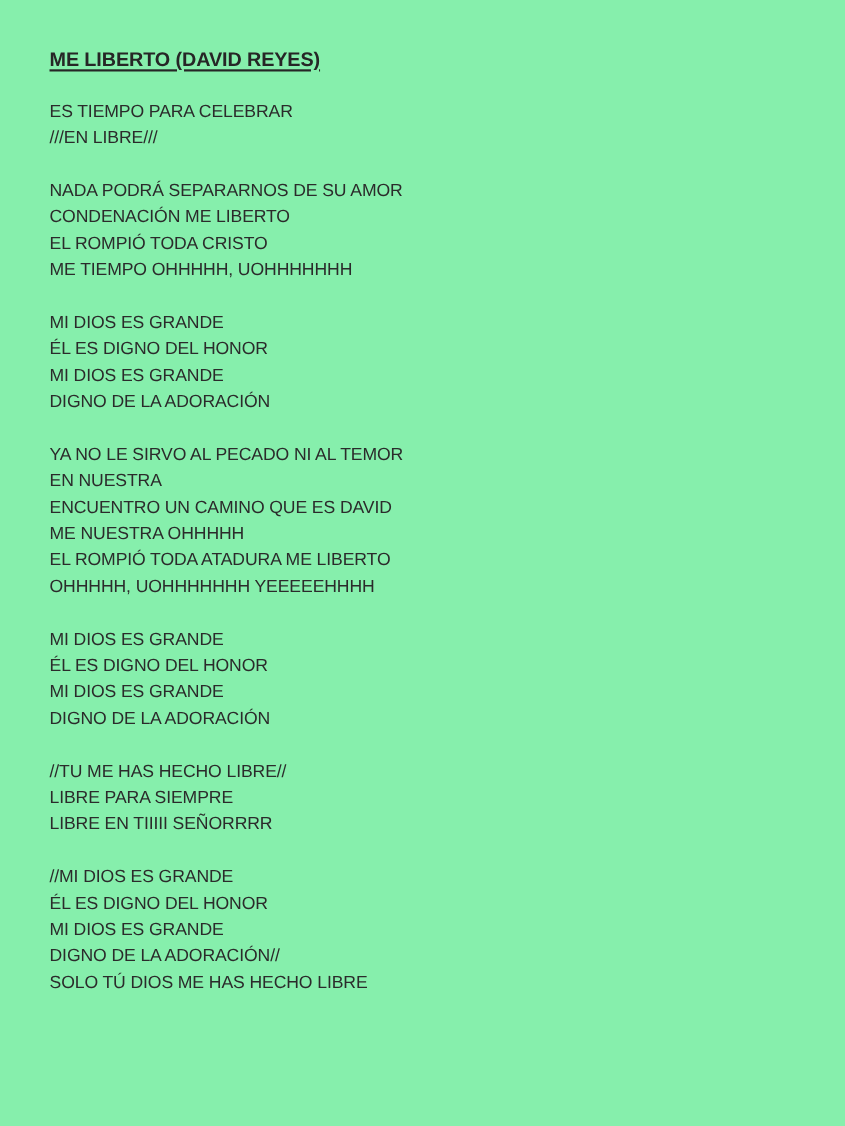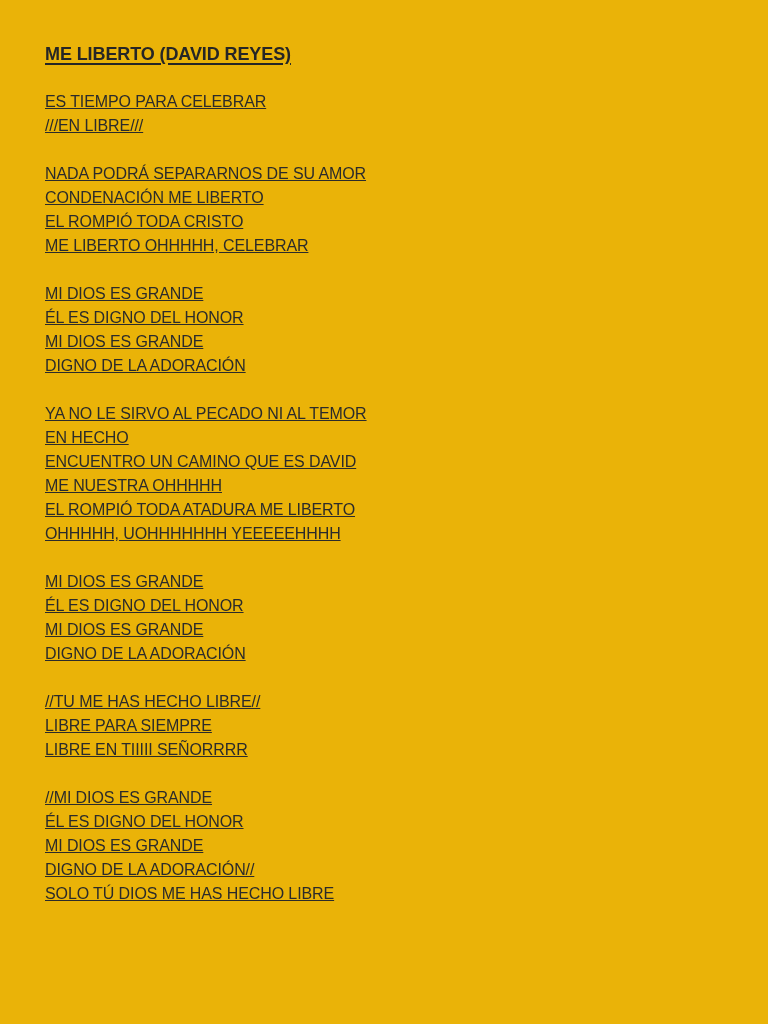--- a/index.html
+++ b/index.html
@@ -4,41 +4,40 @@
 <style>
   html, body {
     margin: 0;
     padding: 0;
     background: #ffffff;
   }
   .page {
     position: relative;
     width: 768px;
     height: 1024px;
-    background: #eab308;
+    background: #86efac;
     overflow: hidden;
     font-family: "Liberation Sans", sans-serif;
     color: #2b2b2b;
     box-sizing: border-box;
     padding: 42px 40px 0 45px;
   }
   .doc-title {
     font-size: 18px;
     font-weight: bold;
     line-height: 24px;
     margin: 0 0 24px 0;
     text-decoration: underline;
     text-underline-offset: 3px;
     text-decoration-thickness: 1.5px;
     letter-spacing: -0.1px;
     color: #262626;
   }
   .stanza {
     margin: 0 0 24px 0;
-    text-decoration: underline;
   }
   .lyric-line {
     margin: 0;
     font-size: 16px;
     line-height: 24px;
     letter-spacing: -0.1px;
     color: #2b2b2b;
     white-space: pre;
   }
 </style>
@@ -51,33 +50,33 @@
 
   <div class="stanza">
     <p class="lyric-line">ES TIEMPO PARA CELEBRAR</p>
     <p class="lyric-line">///EN LIBRE///</p>
   </div>
 
   <div class="stanza">
     <p class="lyric-line">NADA PODRÁ SEPARARNOS DE SU AMOR</p>
     <p class="lyric-line">CONDENACIÓN ME LIBERTO</p>
     <p class="lyric-line">EL ROMPIÓ TODA CRISTO</p>
-    <p class="lyric-line">ME LIBERTO OHHHHH, CELEBRAR</p>
+    <p class="lyric-line">ME TIEMPO OHHHHH, UOHHHHHHH</p>
   </div>
 
   <div class="stanza">
     <p class="lyric-line">MI DIOS ES GRANDE</p>
     <p class="lyric-line">ÉL ES DIGNO DEL HONOR</p>
     <p class="lyric-line">MI DIOS ES GRANDE</p>
     <p class="lyric-line">DIGNO DE LA ADORACIÓN</p>
   </div>
 
   <div class="stanza">
     <p class="lyric-line">YA NO LE SIRVO AL PECADO NI AL TEMOR</p>
-    <p class="lyric-line">EN HECHO</p>
+    <p class="lyric-line">EN NUESTRA</p>
     <p class="lyric-line">ENCUENTRO UN CAMINO QUE ES DAVID</p>
     <p class="lyric-line">ME NUESTRA OHHHHH</p>
     <p class="lyric-line">EL ROMPIÓ TODA ATADURA ME LIBERTO</p>
     <p class="lyric-line">OHHHHH, UOHHHHHHH YEEEEEHHHH</p>
   </div>
 
   <div class="stanza">
     <p class="lyric-line">MI DIOS ES GRANDE</p>
     <p class="lyric-line">ÉL ES DIGNO DEL HONOR</p>
     <p class="lyric-line">MI DIOS ES GRANDE</p>

